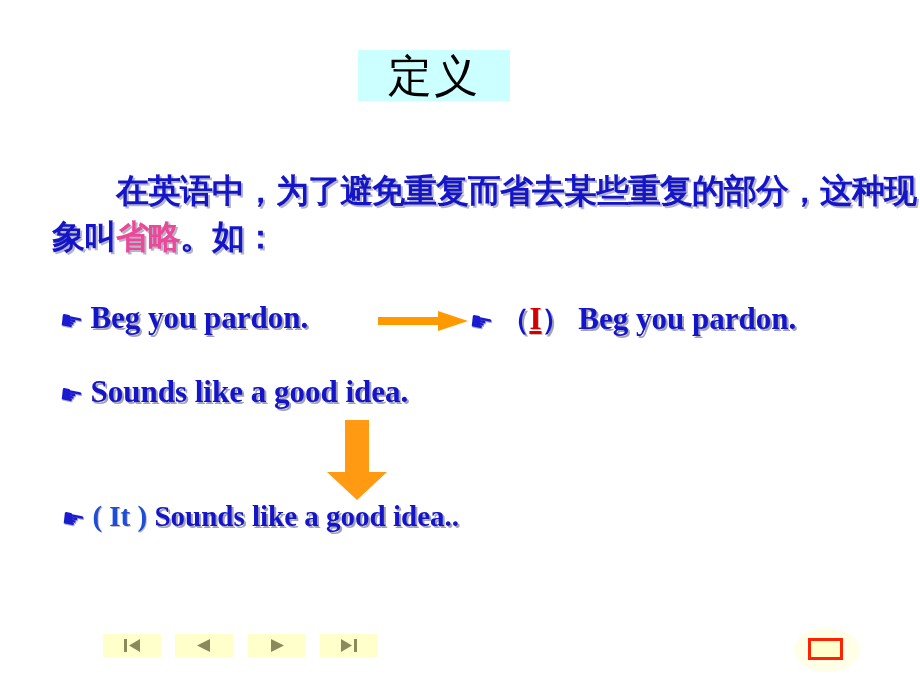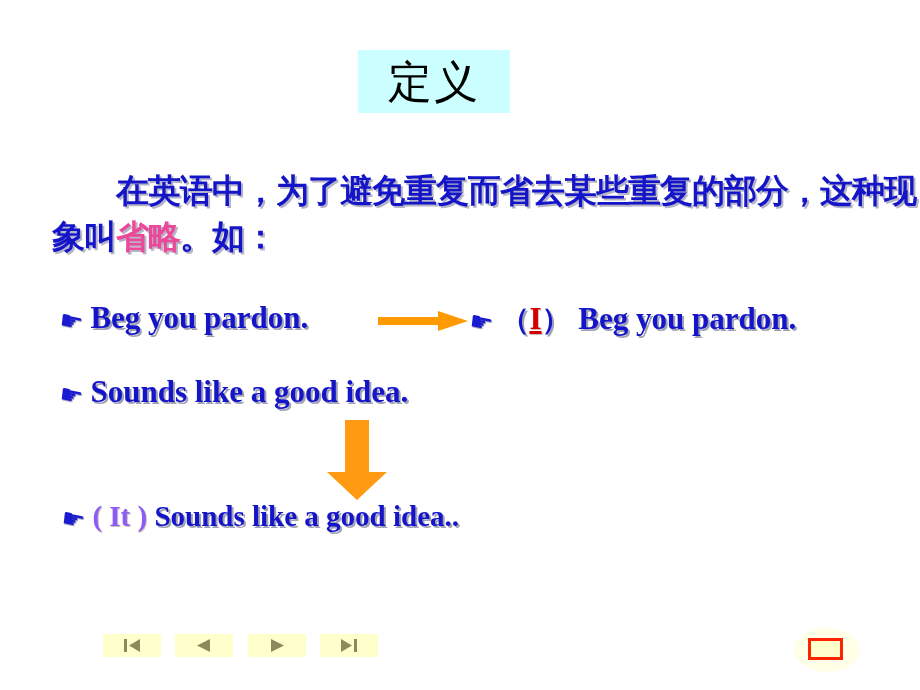--- a/index.html
+++ b/index.html
@@ -15,21 +15,21 @@
     overflow: hidden;
     font-family: "Liberation Serif", "DejaVu Serif", serif;
   }
 
   
   #title-box {
     position: absolute;
     left: 358px;
     top: 50px;
     width: 152px;
-    height: 63px;
+    height: 51px;
     background: #ccffff;
     display: flex;
     align-items: center;
     justify-content: center;
   }
   #title-text {
     font-family: "DejaVu Sans", "Liberation Sans", sans-serif;
     font-size: 44px;
     line-height: 1;
     color: #000000;
@@ -79,21 +79,21 @@
     font-weight: bold;
     color: #1414c8;
     font-size: 29px;
   }
   .red-ul {
     color: #d40000;
     text-decoration: underline;
     text-shadow: 1px 1px 0 rgba(120,60,60,0.35);
   }
   .red-txt {
-    color: #8b5cf6;
+    color: #1d4ed8;
     text-shadow: 1px 1px 0 rgba(120,60,60,0.35);
   }
 
   #line-1  { left: 60px;  top: 300px; }
   #line-1b { left: 470px; top: 300px; }
   #line-2  { left: 60px;  top: 374px; }
   #line-3  { left: 62px;  top: 500px; font-size: 29px; }
 
   
   #arrow-right {

